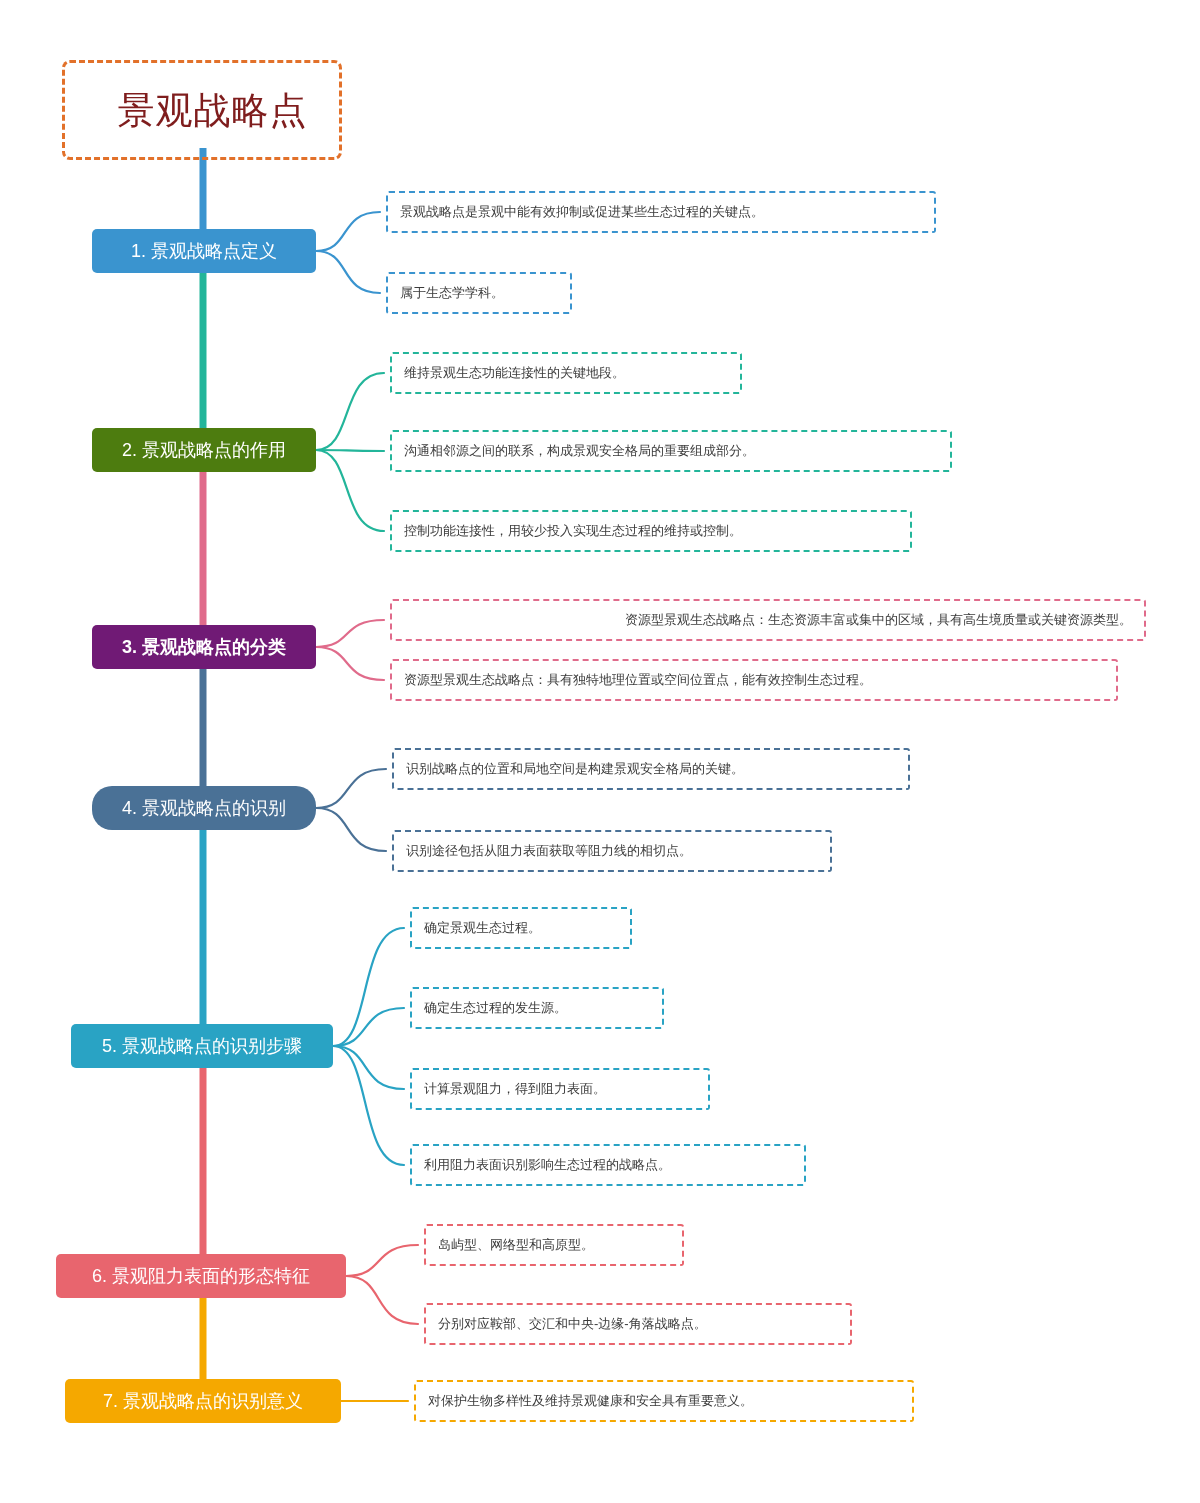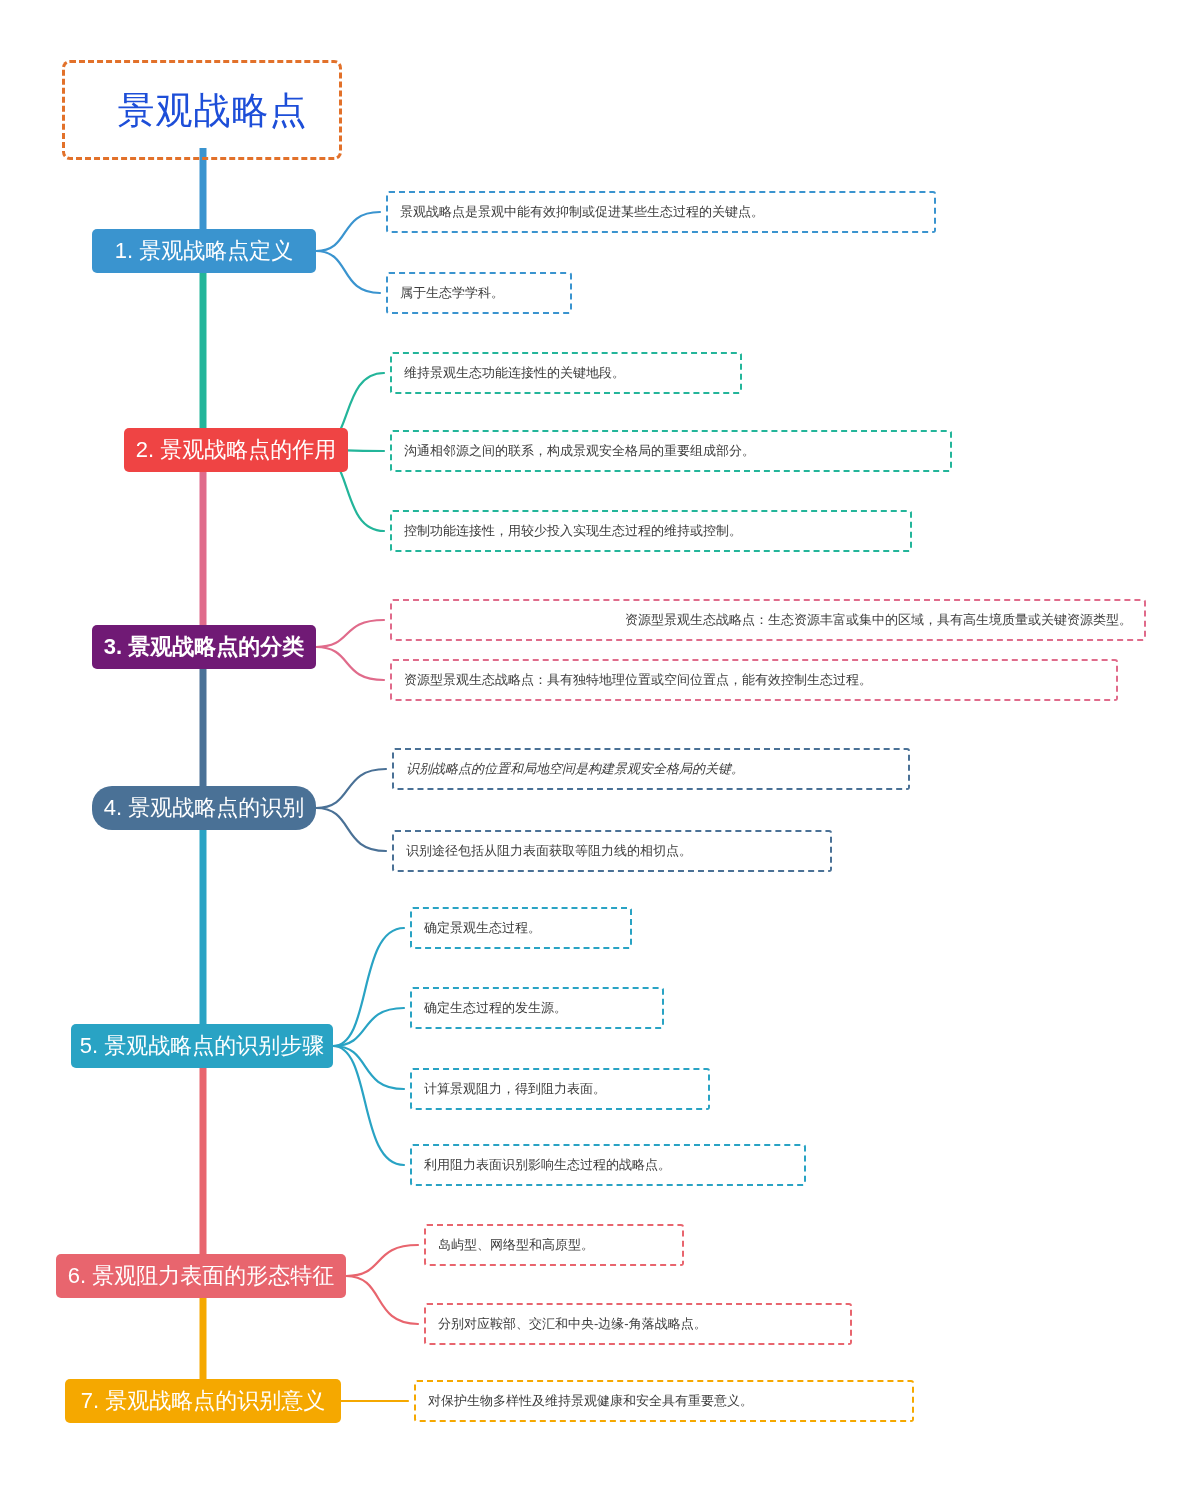--- a/index.html
+++ b/index.html
@@ -50,21 +50,21 @@
     position: absolute;
     box-sizing: border-box;
     display: flex;
     align-items: center;
     justify-content: center;
     border-radius: 5px;
     color: #ffffff;
     z-index: 5;
   }
   .branch-label {
-    font-size: 22px;
+    font-size: 18px;
     line-height: 1;
     white-space: nowrap;
     padding: 0 14px;
   }
   .leaf-node {
     position: absolute;
     box-sizing: border-box;
     display: flex;
     align-items: center;
     justify-content: flex-start;
@@ -111,28 +111,28 @@
         <path d="M333,1046 C372.05,1046 357.85,1008 404,1008" fill="none" stroke="#29a3c4" stroke-width="2.2" stroke-linecap="round"></path>
         <path d="M333,1046 C372.05,1046 357.85,1089 404,1089" fill="none" stroke="#29a3c4" stroke-width="2.2" stroke-linecap="round"></path>
         <path d="M333,1046 C372.05,1046 357.85,1165 404,1165" fill="none" stroke="#29a3c4" stroke-width="2.2" stroke-linecap="round"></path>
         <path d="M346,1276 C385.6,1276 371.2,1245 418,1245" fill="none" stroke="#e8656e" stroke-width="2.2" stroke-linecap="round"></path>
         <path d="M346,1276 C385.6,1276 371.2,1324 418,1324" fill="none" stroke="#e8656e" stroke-width="2.2" stroke-linecap="round"></path>
         <path d="M341,1401 C377.85,1401 364.45,1401 408,1401" fill="none" stroke="#f5a800" stroke-width="2.2" stroke-linecap="round"></path>
       </g>
   </svg>
 
   <div class="root-node" style="left: 62px; top: 60px; width: 280px; height: 100px; border-color: rgb(226, 113, 42);">
-    <span class="root-label" style="color: #1d4ed8; margin-left: 21px;">景观战略点</span>
+    <span class="root-label" style="color: #7f1d1d; margin-left: 21px;">景观战略点</span>
   </div>
 
   <div id="branch-layer">
       <div class="branch-node" style="left: 92px; top: 229px; width: 224px; height: 44px; background: rgb(58, 148, 207);">
         <span class="branch-label">1. 景观战略点定义</span>
       </div>
-      <div class="branch-node" style="left: 92px; top: 428px; width: 224px; height: 44px; background: #ef4444; margin-left: 32px;">
+      <div class="branch-node" style="left: 92px; top: 428px; width: 224px; height: 44px; background: #4d7c0f;">
         <span class="branch-label">2. 景观战略点的作用</span>
       </div>
       <div class="branch-node" style="left: 92px; top: 625px; width: 224px; height: 44px; background: #701a75; font-weight: bold;">
         <span class="branch-label">3. 景观战略点的分类</span>
       </div>
       <div class="branch-node" style="left: 92px; top: 786px; width: 224px; height: 44px; background: rgb(74, 113, 150); border-radius: 20px;">
         <span class="branch-label">4. 景观战略点的识别</span>
       </div>
       <div class="branch-node" style="left: 71px; top: 1024px; width: 262px; height: 44px; background: rgb(41, 163, 196);">
         <span class="branch-label">5. 景观战略点的识别步骤</span>
@@ -159,21 +159,21 @@
       </div>
       <div class="leaf-node" style="left: 390px; top: 510px; width: 522px; height: 42px; border-color: rgb(35, 181, 154);">
         <span class="leaf-label">控制功能连接性，用较少投入实现生态过程的维持或控制。</span>
       </div>
       <div class="leaf-node" style="left: 390px; top: 599px; width: 756px; height: 42px; border-color: rgb(224, 107, 139); justify-content: flex-end;">
         <span class="leaf-label">资源型景观生态战略点：生态资源丰富或集中的区域，具有高生境质量或关键资源类型。</span>
       </div>
       <div class="leaf-node" style="left: 390px; top: 659px; width: 728px; height: 42px; border-color: rgb(224, 107, 139);">
         <span class="leaf-label">资源型景观生态战略点：具有独特地理位置或空间位置点，能有效控制生态过程。</span>
       </div>
-      <div class="leaf-node" style="left: 392px; top: 748px; width: 518px; height: 42px; border-color: rgb(74, 113, 150); font-style: italic;">
+      <div class="leaf-node" style="left: 392px; top: 748px; width: 518px; height: 42px; border-color: rgb(74, 113, 150);">
         <span class="leaf-label">识别战略点的位置和局地空间是构建景观安全格局的关键。</span>
       </div>
       <div class="leaf-node" style="left: 392px; top: 830px; width: 440px; height: 42px; border-color: rgb(74, 113, 150);">
         <span class="leaf-label">识别途径包括从阻力表面获取等阻力线的相切点。</span>
       </div>
       <div class="leaf-node" style="left: 410px; top: 907px; width: 222px; height: 42px; border-color: rgb(41, 163, 196);">
         <span class="leaf-label">确定景观生态过程。</span>
       </div>
       <div class="leaf-node" style="left: 410px; top: 987px; width: 254px; height: 42px; border-color: rgb(41, 163, 196);">
         <span class="leaf-label">确定生态过程的发生源。</span>

